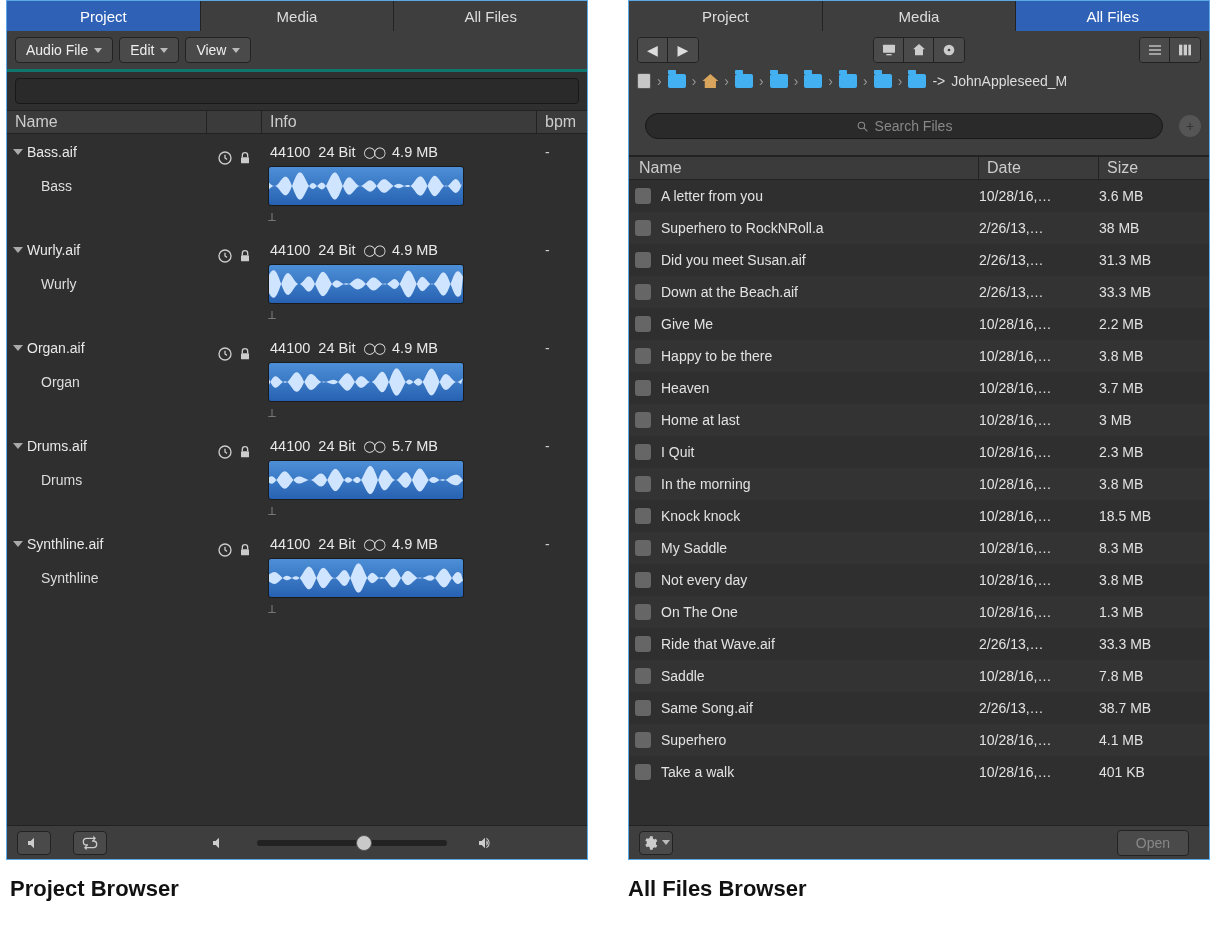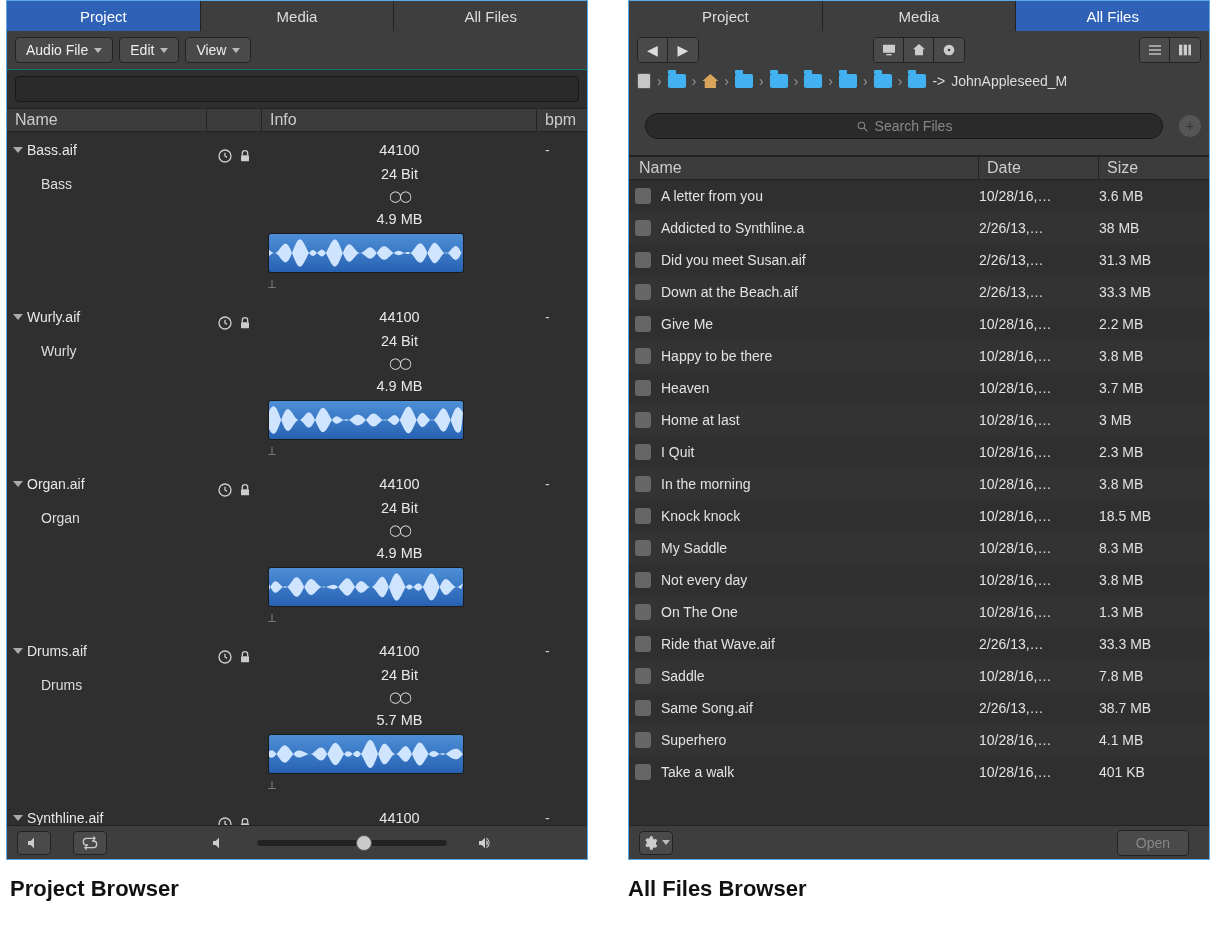--- a/index.html
+++ b/index.html
@@ -36,21 +36,21 @@
   }
   .tab:last-child { border-right: none; }
   .tab.active { background: #2f62b7; color: #fff; }
   
   .row {
     display: flex;
     align-items: center;
     padding: 6px 8px;
     gap: 6px;
     background: #3e3e3e;
-    border-bottom: 1px solid #0f766e;
+    border-bottom: 3px solid #0f766e;
   }
   .dbtn {
     background: #4a4a4a;
     border: 1px solid #222;
     color: #eee;
     padding: 4px 10px;
     border-radius: 4px;
     display: flex;
     align-items: center;
     gap: 6px;
@@ -91,21 +91,21 @@
     border-bottom: 0px solid #222;
   }
   .fname { padding: 10px 8px 4px 8px; display:flex; align-items:center; gap:6px; color:#e8e8e8;}
   .tri {
     width:0;height:0;border-top:5px solid transparent;border-bottom:5px solid transparent;border-left:6px solid #aaa;
     transform: rotate(90deg);
   }
   .region { padding: 14px 8px 6px 34px; color:#ddd;}
   .icons { display:flex; gap:4px; align-items:center; justify-content:center; color:#ccc; padding-top:16px;}
   .infocell { padding: 8px 6px; }
-  .infoline { display:flex; gap:8px; align-items:center; color:#e8e8e8; font-size:14.5px; padding:2px 2px 6px 2px;flex-direction:column;}
+  .infoline { display:flex; gap:8px; align-items:center; color:#e8e8e8; font-size:14.5px; padding:2px 2px 6px 2px;}
   .stereo { font-size:11px; letter-spacing:-2px; }
   .waveframe {
     width: 196px; height: 40px;
     background: linear-gradient(#4d8fd7,#2762b2);
     border: 1px solid #1b1b1b;
     border-radius: 3px;
     position: relative;
     overflow: hidden;
   }
   .waveframe svg { width:100%; height:100%; }
@@ -494,21 +494,21 @@
 
     <div class="flist" id="flist">
         <div class="frow">
     <span class="fico"></span>
     <span>A letter from you</span>
     <span>10/28/16,…</span>
     <span>3.6 MB</span>
         </div>
         <div class="frow">
     <span class="fico"></span>
-    <span>Addicted to Synthline.a</span>
+    <span>Superhero to RockNRoll.a</span>
     <span>2/26/13,…</span>
     <span>38 MB</span>
         </div>
         <div class="frow">
     <span class="fico"></span>
     <span>Did you meet Susan.aif</span>
     <span>2/26/13,…</span>
     <span>31.3 MB</span>
         </div>
         <div class="frow">

